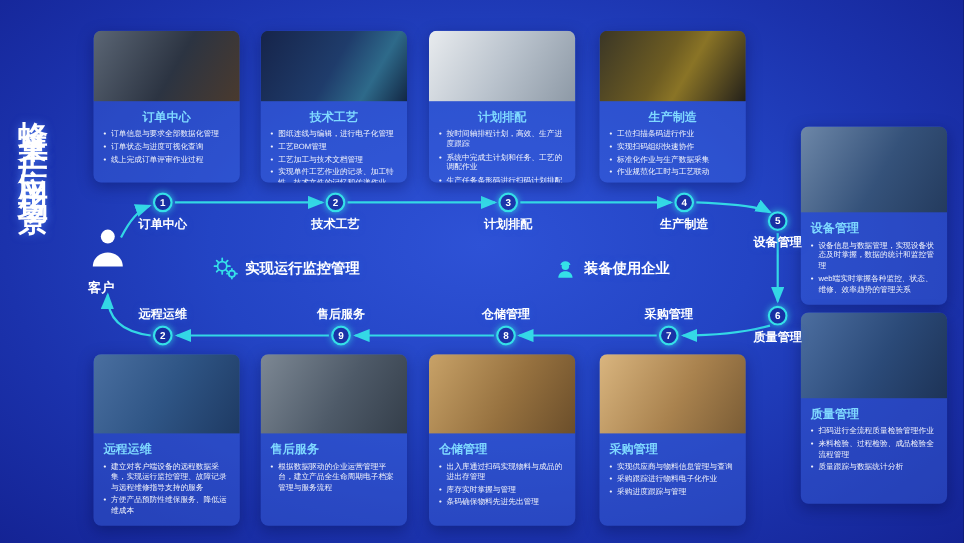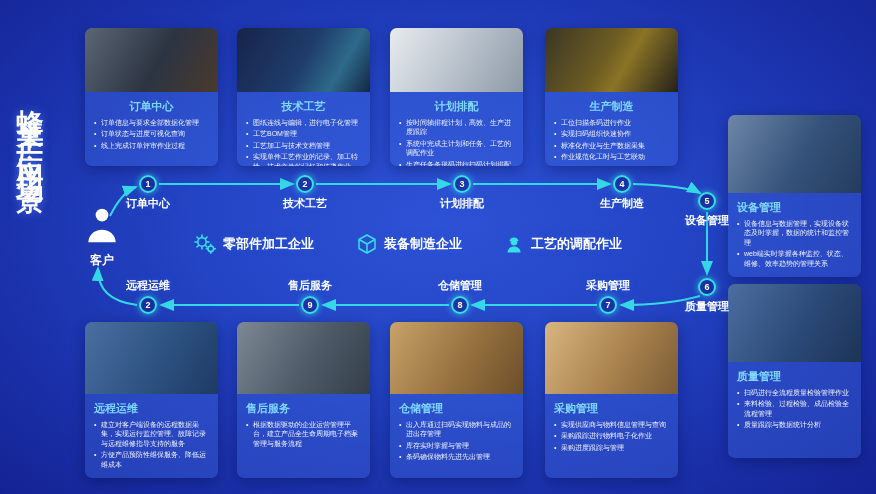--- a/index.html
+++ b/index.html
@@ -50,21 +50,21 @@
     display:flex;align-items:center;justify-content:center;
     box-shadow:0 0 7px rgba(53,224,232,.75);
   }
   .step .lbl{
     position:absolute;left:50%;transform:translateX(-50%);white-space:nowrap;
     color:#fff;font-size:11px;font-weight:bold;text-shadow:0 0 6px rgba(40,90,220,.8);
   }
   .step .lbl.below{top:21px;}
   .step .lbl.above{bottom:21px;}
   
-  .customer{position:absolute;left:80px;top:206px;z-index:3;width:44px;text-align:center;}
+  .customer{position:absolute;left:80px;top:206px;z-index:3;width:44px;text-align:left;}
   .customer .clabel{color:#fff;font-size:12px;font-weight:bold;margin-top:2px;}
   
   .badge{position:absolute;z-index:3;display:flex;align-items:center;gap:6px;height:26px;}
   .badge .blabel{color:#fff;font-size:13px;font-weight:bold;text-shadow:0 0 6px rgba(40,90,220,.8);white-space:nowrap;}
 </style>
 </head>
 <body>
 
 <div id="stage">
 
@@ -262,37 +262,28 @@
 
   <div class="badge" style="left:193px;top:231px;">
     <svg width="24" height="22" viewBox="0 0 24 22">
       <g fill="none" stroke="#35e0e8" stroke-width="1.6" stroke-linecap="round">
         <circle cx="9" cy="9" r="4.2"></circle>
         <path d="M9 2v2.2M9 13.8V16M2 9h2.2M13.8 9H16M4 4l1.6 1.6M12.4 12.4L14 14M14 4l-1.6 1.6M5.6 12.4L4 14"></path>
         <circle cx="17.8" cy="15.8" r="2.8"></circle>
         <path d="M17.8 11.4v1.6M17.8 18.6v1.6M13.4 15.8h1.6M20.8 15.8h1.6"></path>
       </g>
     </svg>
-    <span class="blabel">零部件加工企业</span>
-  </div>
-
-  <div class="badge" style="left:356px;top:231px;">
-    <svg width="22" height="22" viewBox="0 0 22 22">
-      <g stroke="#35e0e8" stroke-width="1.5" fill="none" stroke-linejoin="round">
-        <path d="M11 2 L19 6.5 V15.5 L11 20 L3 15.5 V6.5 Z"></path>
-        <path d="M3 6.5 L11 11 L19 6.5 M11 11 V20"></path>
-      </g>
-    </svg>
-    <span class="blabel">装备制造企业</span>
-  </div>
+    <span class="blabel">实现运行监控管理</span>
+  </div>
+
 
   <div class="badge" style="left:503px;top:231px;">
     <svg width="22" height="22" viewBox="0 0 22 22">
       <g fill="#35e0e8">
         <circle cx="11" cy="9" r="3.4"></circle>
         <path d="M4.5 19.5c0-3.6 2.9-6 6.5-6s6.5 2.4 6.5 6z"></path>
         <path d="M6.4 8a4.8 4.8 0 0 1 9.2 0z"></path>
       </g>
     </svg>
-    <span class="blabel">工艺的调配作业</span>
+    <span class="blabel">装备使用企业</span>
   </div>
 
 </div>
 
 </body></html>

